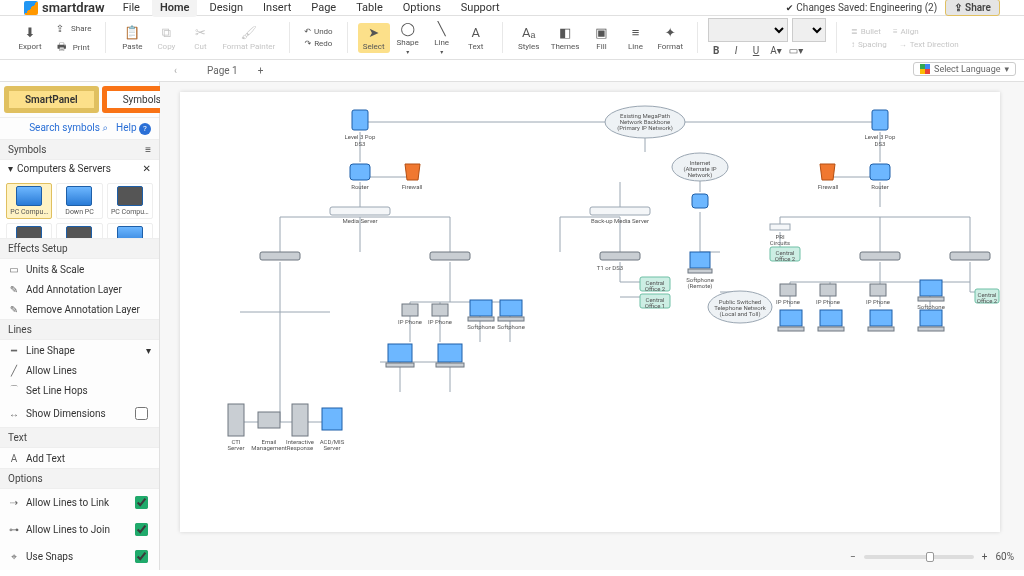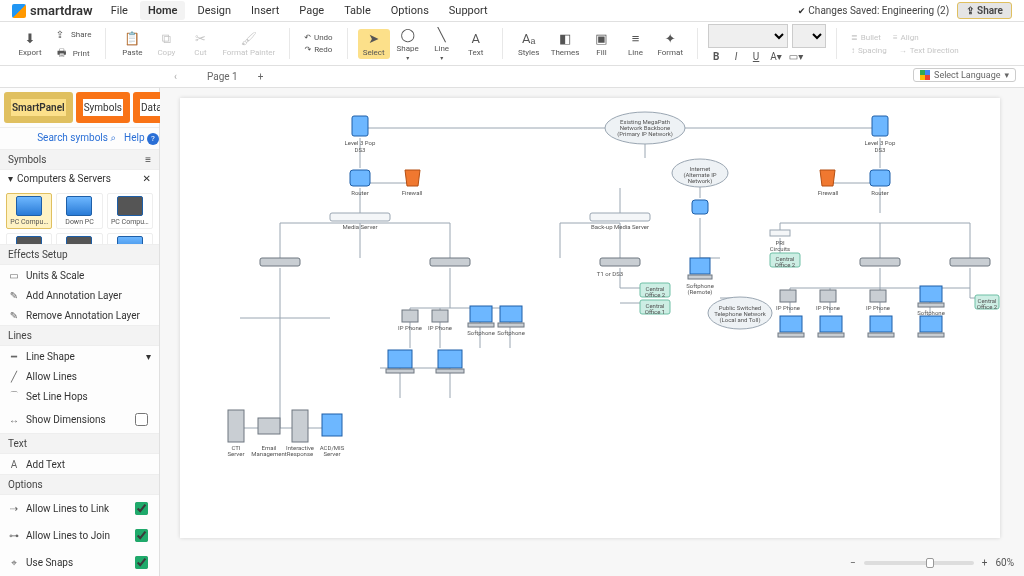--- a/index.html
+++ b/index.html
@@ -1,17 +1,17 @@
 <!DOCTYPE html>
 <html><head>
 <meta charset="utf-8">
 <style>
   * { box-sizing: border-box; font-family: -apple-system, BlinkMacSystemFont, "Segoe UI", Roboto, sans-serif; }
   body { margin:0; padding:0; width:1024px; height:576px; overflow:hidden; background:#fff; color:#333; font-size:11px; }
-  .menubar { display:flex; align-items:center; height:22px; border-bottom:1px solid #e0e0e0; padding:0 12px; gap:4px; }
+  .menubar { display:flex; align-items:center; height:16px; border-bottom:1px solid #e0e0e0; padding:0 24px; gap:4px; }
   .logo { display:flex; align-items:center; gap:4px; font-weight:600; font-size:13px; color:#333; margin-right:6px;}
   .logo-mark { width:14px; height:14px; background:linear-gradient(135deg,#2196f3 50%,#ff9800 50%); border-radius:2px; }
   .menu-item { padding:3px 8px; cursor:pointer; font-size:11px; border-radius:3px;}
   .menu-item.active { background:#f3f3f3; font-weight:600; }
   .status { margin-left:auto; display:flex; align-items:center; gap:8px; font-size:10px; color:#444;justify-content:flex-end; }
   .status-ok::before { content:"\2714"; color:#333; margin-right:3px; font-size:9px;}
   .share-btn { background:#e5e5e5; border:1px solid #e0c060; border-radius:3px; padding:2px 8px; font-size:10px; cursor:pointer; font-weight:600;}
   .ribbon { display:flex; align-items:stretch; height:44px; border-bottom:1px solid #e0e0e0; padding:2px 8px; gap:2px; }
   .rib-group { display:flex; align-items:center; gap:2px; padding:0 6px; }
   .rib-sep { width:1px; background:#e8e8e8; margin:4px 2px; }
@@ -26,24 +26,24 @@
   .fmt-btn { width:16px; height:14px; font-size:10px; display:flex; align-items:center; justify-content:center; cursor:pointer; color:#555;}
   
   .page-strip {height:22px; border-bottom:1px solid #e0e0e0; display:flex; align-items:center; padding-left:174px; font-size:10px; color:#666; position:relative;}
   .page-tab { padding:2px 10px;}
   .lang-sel {position:absolute; right:8px; top:2px; border:1px solid #ccc; border-radius:3px; padding:1px 6px; font-size:9px; display:flex; align-items:center; gap:4px; background:#fff;}
   .goog { width:10px;height:10px; background:conic-gradient(#4285f4 0 25%,#ea4335 0 50%,#fbbc05 0 75%,#34a853 0);}
   .app-body { display:flex; height:488px; }
   
   .leftcol { width:160px; border-right:1px solid #e0e0e0; display:flex; flex-direction:column; background:#fdfdfd; font-size:10px;}
   .panel-tabs { display:flex; align-items:center; gap:0; padding:4px; border-bottom:1px solid #eee; }
-  .ptab { padding:3px 1px; border:7px solid #f97316; border-radius:3px; margin-right:3px; cursor:pointer; background:#fff; font-size:10px;}
+  .ptab { padding:3px 16px; border:5px solid #f97316; border-radius:3px; margin-right:3px; cursor:pointer; background:#fff; font-size:10px;}
   .ptab.active { background:#fce08a; border-color:#e0c060; font-weight:600;}
   .ptab.close { border:none; padding:3px 4px;}
-  .helpers { display:flex; justify-content:flex-end; gap:8px; padding:4px 0; font-size:10px;}
+  .helpers { display:flex; justify-content:flex-end; gap:8px; padding:4px 8px; font-size:10px;}
   .helpers .link{color:#2a6fd6; cursor:pointer;}
   .help-q { width:12px;height:12px;border-radius:50%;background:#2a6fd6;color:#fff;display:inline-flex;align-items:center;justify-content:center;font-size:8px;}
   .sec-head { background:#f3f3f3; padding:4px 8px; font-size:10px; color:#444; display:flex; align-items:center; justify-content:space-between; border-top:1px solid #eee; border-bottom:1px solid #eee;}
   .lib-row { display:flex; align-items:center; padding:3px 8px; font-size:10px; gap:4px; background:#fff;}
   .sym-grid { display:grid; grid-template-columns:repeat(3,1fr); gap:4px; padding:6px; background:#fff; overflow-y:auto; max-height:120px;}
   .sym { border:1px solid #eee; border-radius:2px; padding:2px; display:flex; flex-direction:column; align-items:center; gap:2px; font-size:7px; color:#555; cursor:pointer;}
   .sym.sel{background:#fff3c4; border-color:#e0c060;}
   .sym-ic{width:26px;height:20px;background:linear-gradient(#6db7ff,#2a7bd6); border:1px solid #1e5fa8; border-radius:2px;}
   .row-item{display:flex;align-items:center;gap:6px;padding:4px 8px;cursor:pointer; color:#333;}
   .row-item input[type=checkbox]{accent-color:#1faa6b; margin-left:auto;}

